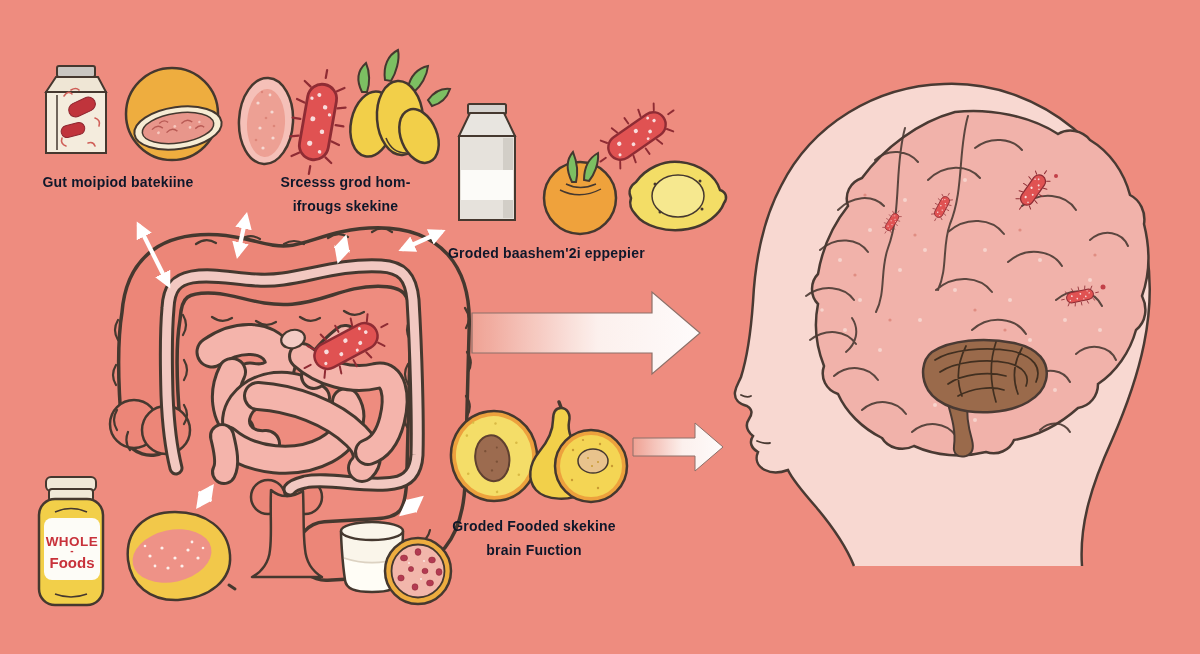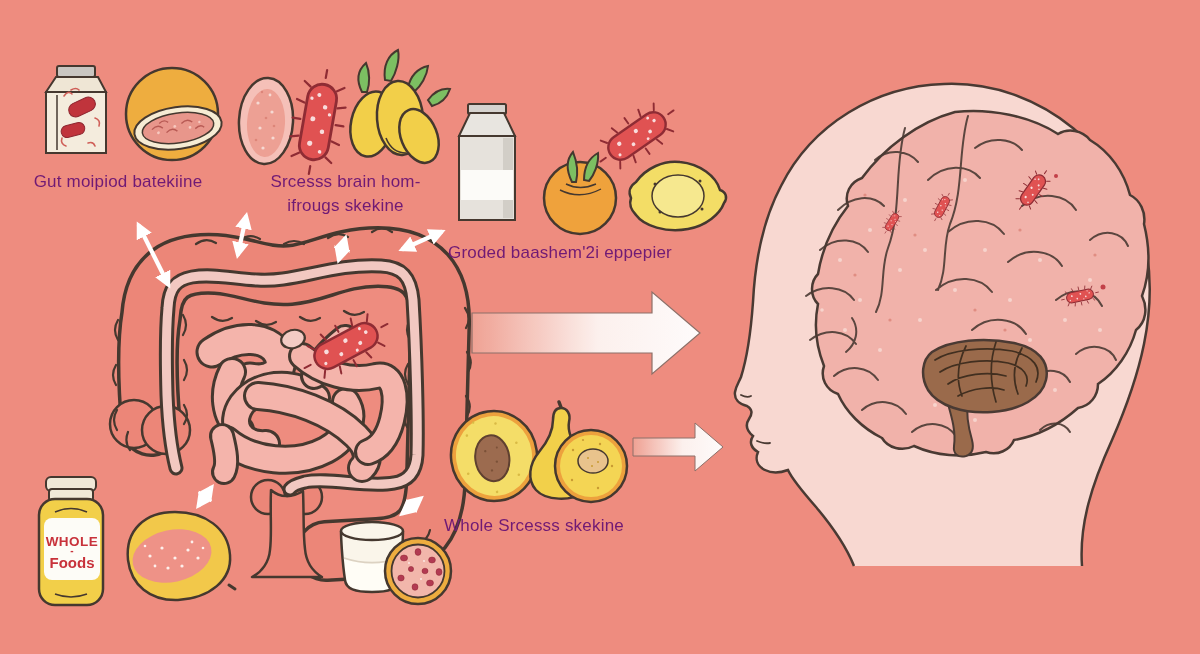--- a/index.html
+++ b/index.html
@@ -1,19 +1,19 @@
 <!DOCTYPE html>
 <html><head>
 <meta charset="utf-8">
 <style>
   html,body{margin:0;padding:0;background:#ee8c7f;}
   .canvas{position:relative;width:1200px;height:654px;overflow:hidden;background:#ee8c7f;
           font-family:"Liberation Sans","DejaVu Sans",sans-serif;}
   .canvas svg{position:absolute;left:0;top:0;}
-  .label{position:absolute;font-weight:normal;color:#701a75;font-size:17px;line-height:24px;
+  .label{position:absolute;font-weight:bold;color:#0f172a;font-size:14px;line-height:24px;
          text-align:center;letter-spacing:.2px;}
   .label span{display:block;}
   .nowrap{white-space:nowrap;text-align:right;}
 </style>
 </head>
 <body>
 
 <div class="canvas">
 
 <svg width="1200" height="654" viewBox="0 0 1200 654">
@@ -406,25 +406,26 @@
       <circle cx="1056" cy="176" r="2" fill="#c24048"></circle>
     </g>
   </g>
 </svg>
 
 <div class="label" style="left:12px;top:170px;width:212px;">
   <span>Gut moipiod batekiine</span>
 </div>
 
 <div class="label" style="left:243px;top:170px;width:205px;">
-  <span>Srcesss brain hom-</span>
+  <span>Srcesss grod hom-</span>
   <span>ifrougs skekine</span>
 </div>
 
 <div class="label nowrap" style="left:448px;top:241px;">
   <span>Groded baashem'2i eppepier</span>
 </div>
 
 <div class="label" style="left:427px;top:514px;width:214px;">
-  <span>Whole Srcesss skekine</span>
+  <span>Groded Fooded skekine</span>
+  <span>brain Fuıction</span>
 </div>
 
 </div>
 
 </body></html>

